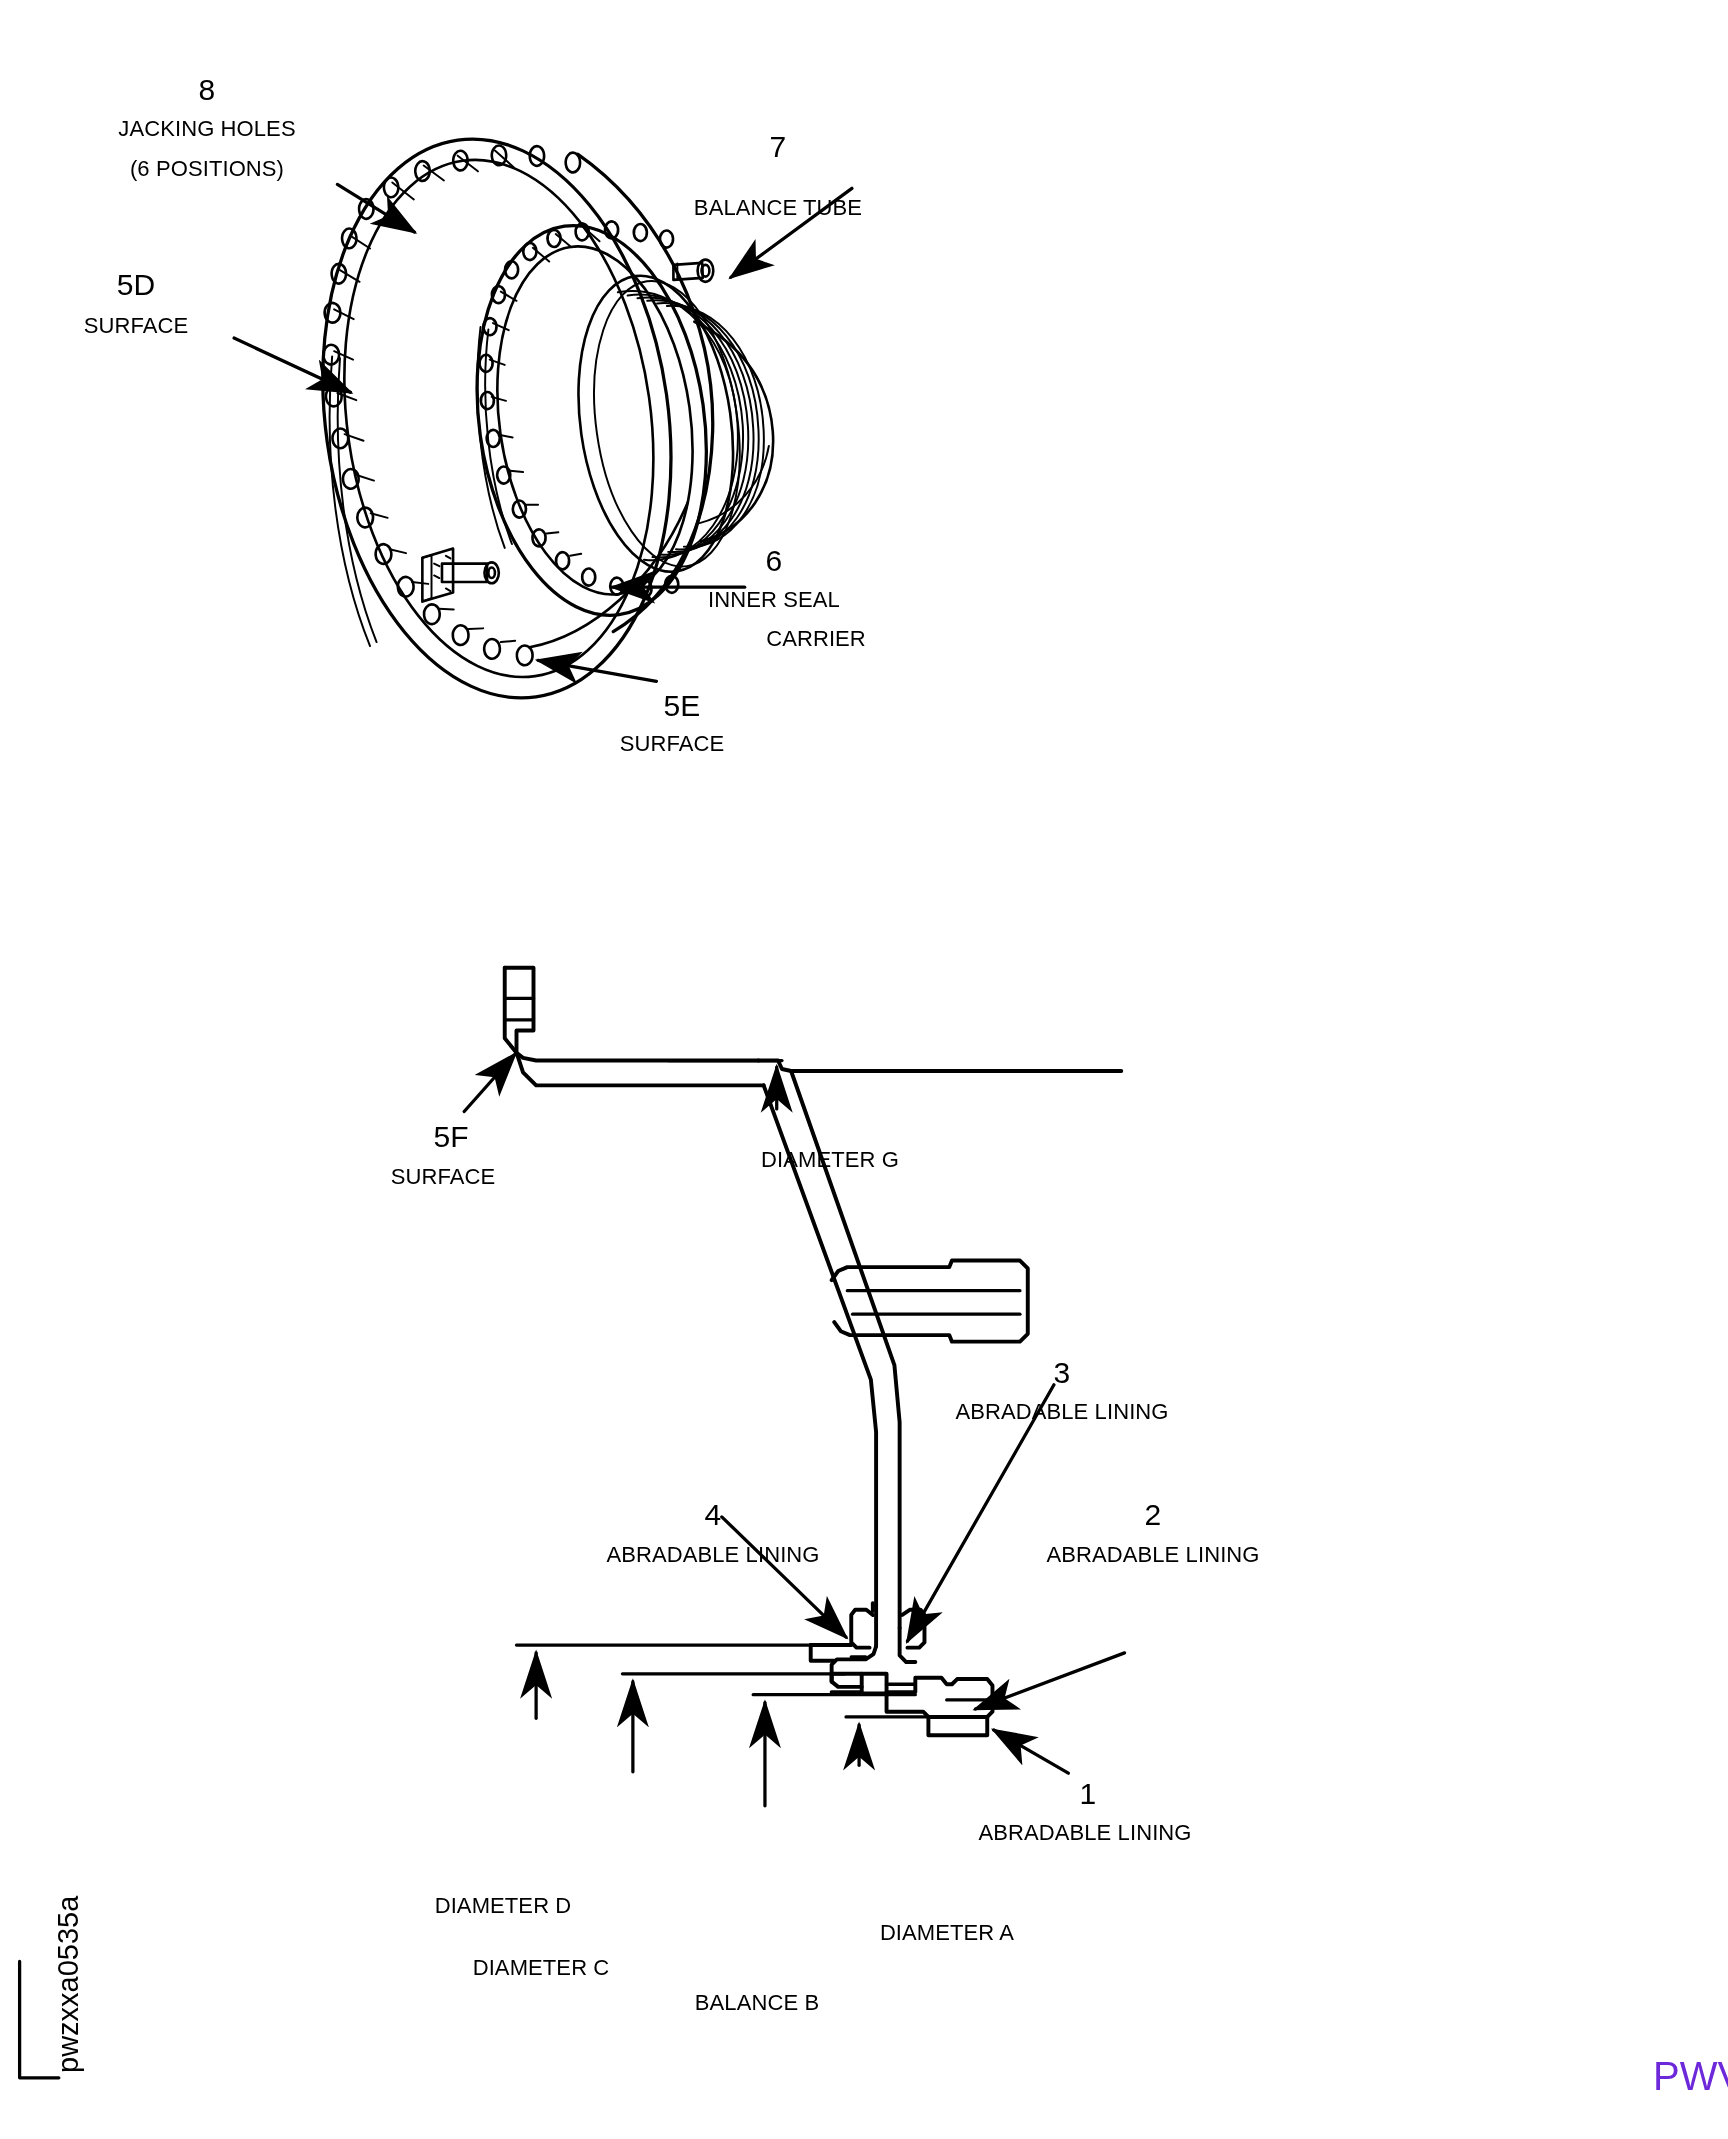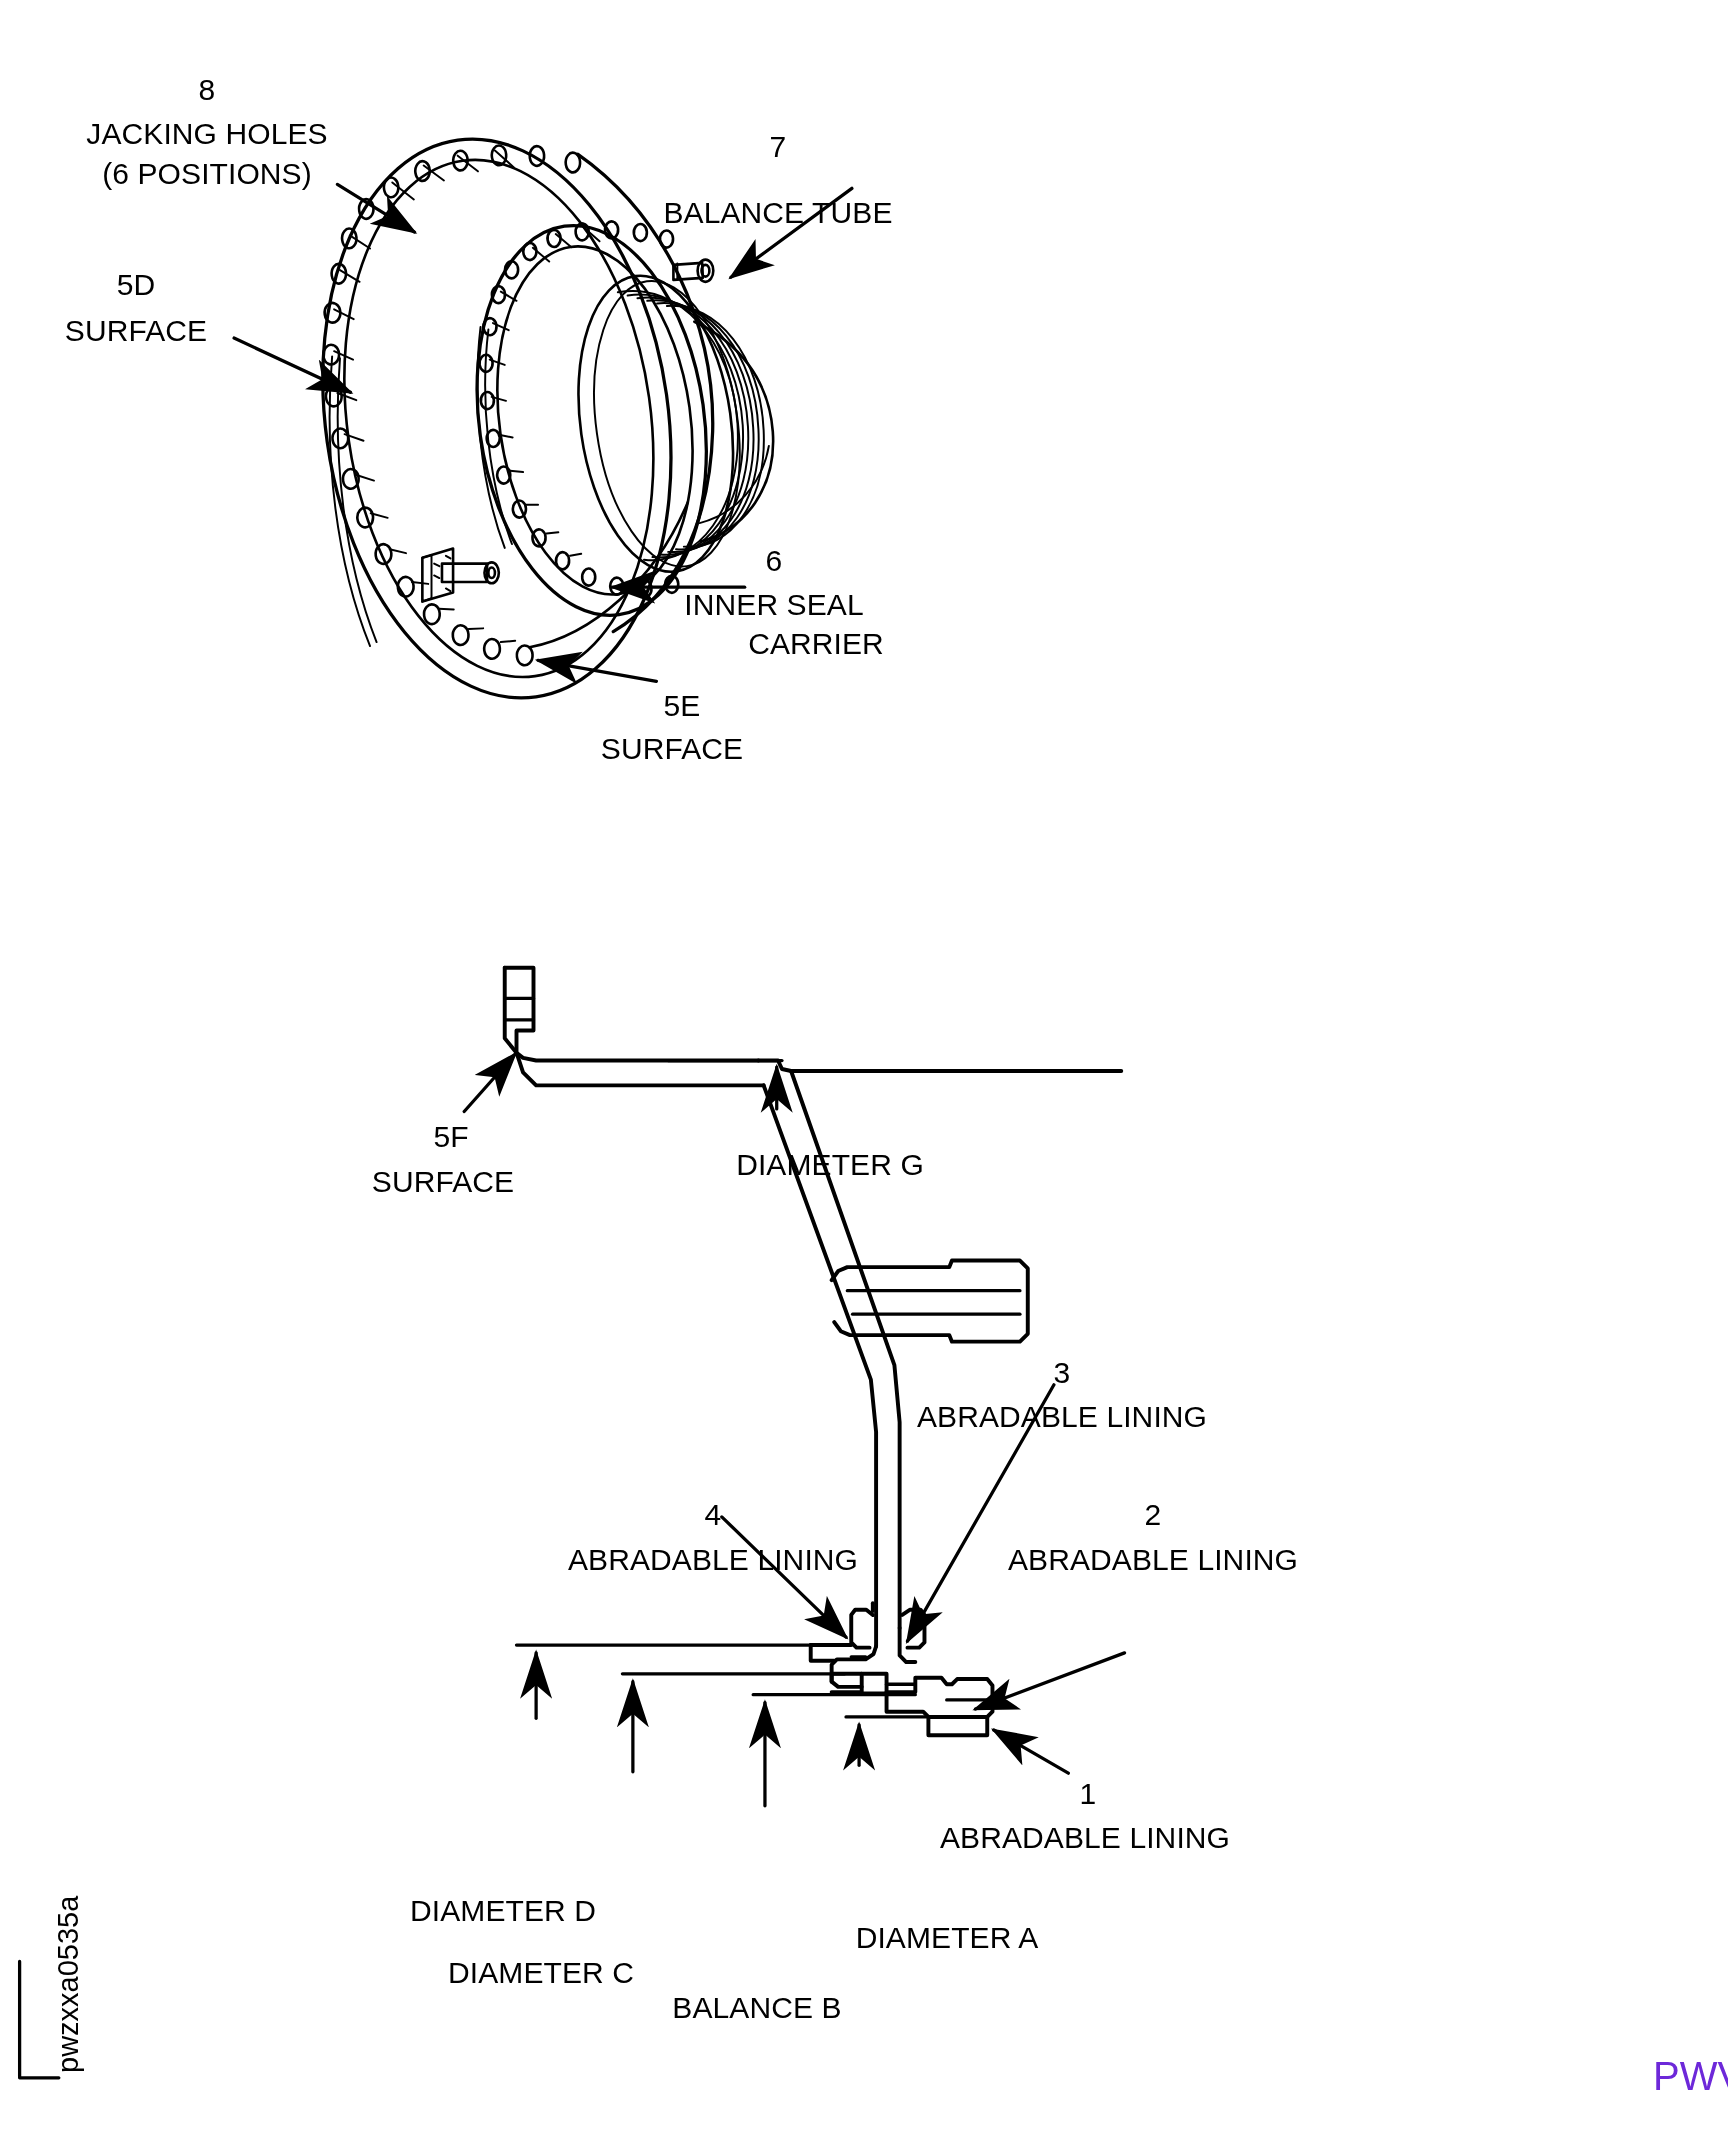--- a/index.html
+++ b/index.html
@@ -21,21 +21,21 @@
     position: absolute;
     top: 0;
     left: 0;
     width: 1728px;
     height: 2140px;
   }
   .lbl {
     position: absolute;
     color: #000000;
     font-family: "Liberation Sans", sans-serif;
-    font-size: 30px;
+    font-size: 22px;
     line-height: 1.18;
     white-space: pre;
     letter-spacing: 0.1px;
   }
   .lbl.center { text-align: center; transform: translateX(-50%); }
   .callout-num { font-size: 30px; }
   .vert-code {
     position: absolute;
     font-size: 29px;
     color: #000;

